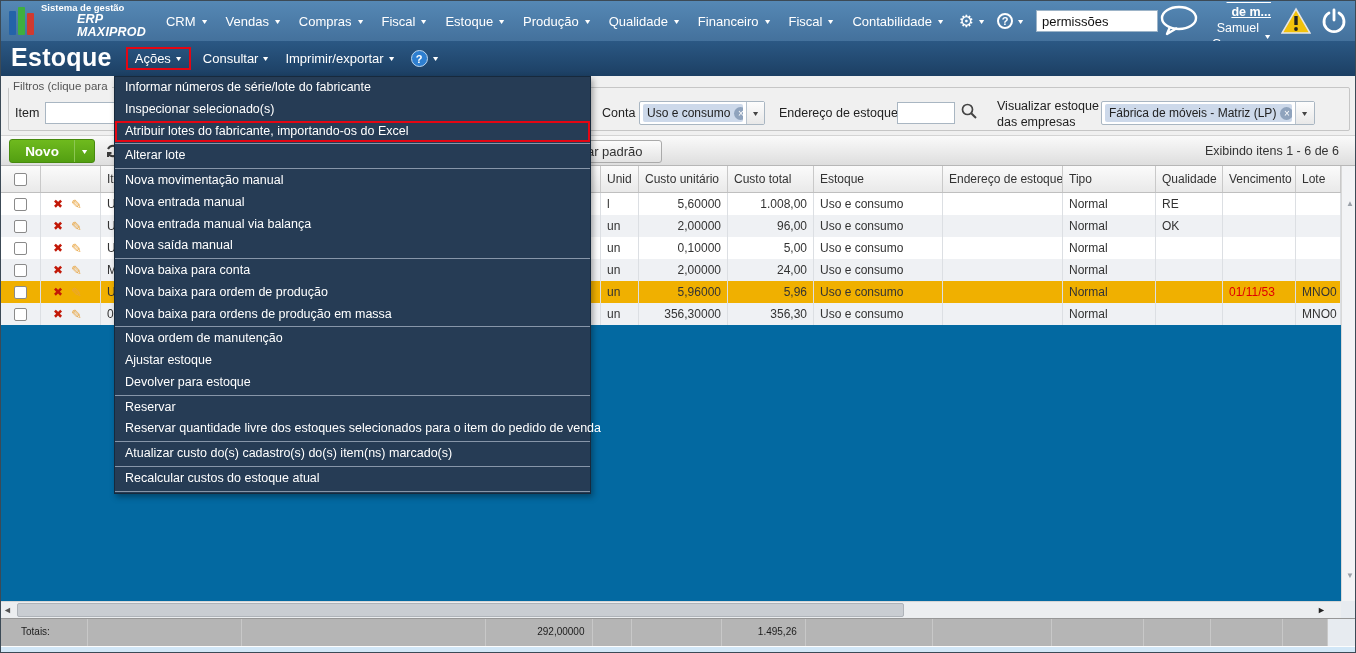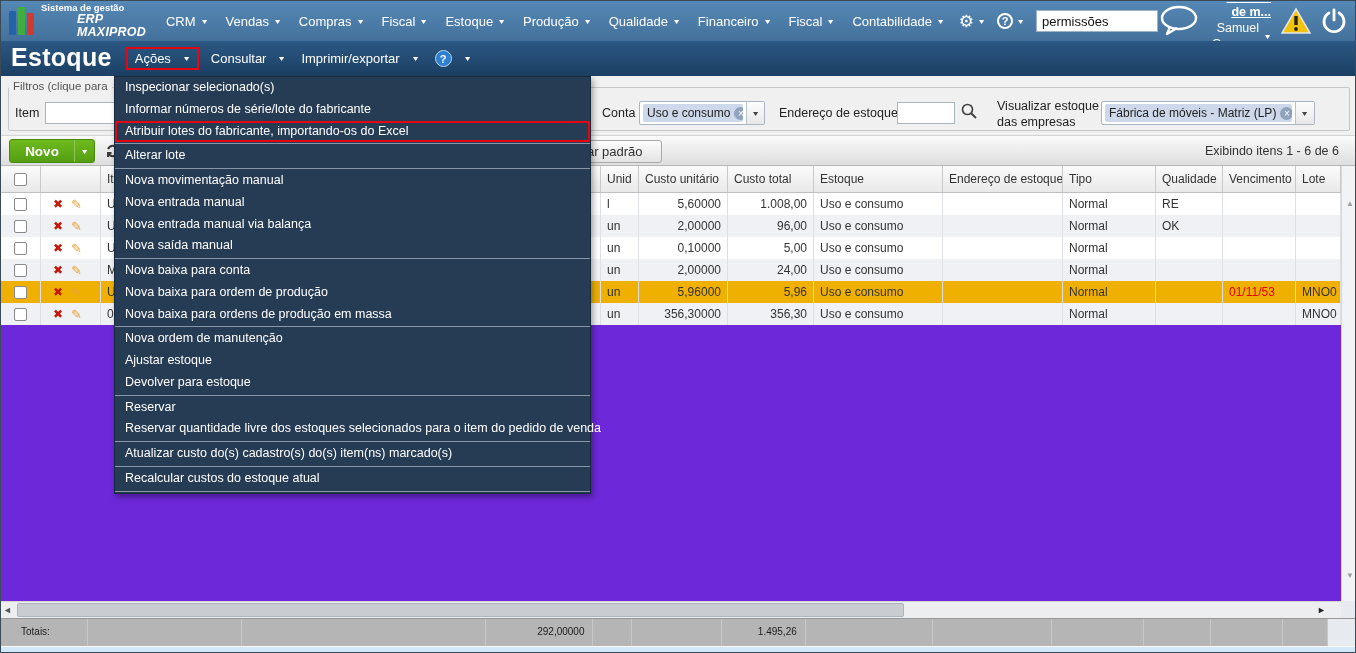--- a/index.html
+++ b/index.html
@@ -1,19 +1,19 @@
 <!DOCTYPE html>
 <html><head>
 <meta charset="utf-8">
 <style>
   * { margin:0; padding:0; box-sizing:border-box; }
   html,body { background:#9db8cc; }
   body { font-family:"Liberation Sans", sans-serif; }
   #app {
-    position:relative; width:1356px; height:653px; background:#6d28d9;
+    position:relative; width:1356px; height:653px; background:#0369a1;
     border:1px solid #3c4a56; overflow:hidden;
   }
 
   
   .topbar {
     position:absolute; left:0; top:0; width:1356px; height:40px;
     background:linear-gradient(#5588b5,#44719c); color:#fff;
     display:flex; align-items:center;
   }
   .logo { display:flex; align-items:center; gap:7px; padding:0 10px 0 8px; }
@@ -45,21 +45,21 @@
   .user { font-size:12.5px; display:flex; align-items:center; gap:5px; justify-content:flex-end; cursor:pointer; }
   .warn-icon svg, .power-icon svg { display:block; }
 
   
   .pagebar {
     position:absolute; left:0; top:40px; width:1356px; height:35px;
     background:linear-gradient(#2b5884,#1c3f63); color:#fff;
     display:flex; align-items:center;
   }
   .page-title { font-size:25px; font-weight:bold; padding:0 14px 2px 10px; letter-spacing:.3px; }
-  .pagebar-menu { display:flex; align-items:center; gap:12px; font-size:13px; padding:4px 8px; cursor:pointer; white-space:nowrap; }
+  .pagebar-menu { display:flex; align-items:center; gap:4px; font-size:13px; padding:4px 8px; cursor:pointer; white-space:nowrap; }
   .acoes-box { border:2px solid #e40613; padding:2px 7px; margin-right:4px; }
   .help-blue {
     width:17px; height:17px; border-radius:50%; background:#2e7fd0; border:1px solid #bcd6ee;
     color:#fff; font-size:11px; font-weight:bold; display:flex; align-items:center; justify-content:center;
   }
 
   
   .filterband { position:absolute; left:0; top:75px; width:1356px; height:60px; background:#f0f0f0; border-bottom:1px solid #d4d4d4; }
   .fieldset { position:absolute; left:7px; top:11px; width:1342px; height:44px; border:1px solid #c6c6c6; border-radius:2px; }
   .legend { position:absolute; left:8px; top:4px; background:#f0f0f0; padding:0 4px; font-size:11.5px; color:#555; }
@@ -516,22 +516,22 @@
       <div class="tcell" style="width: 93px;"></div>
       <div class="tcell" style="width: 67px;"></div>
       <div class="tcell" style="width: 73px;"></div>
       <div class="tcell" style="width: 45px;"></div>
       <div class="tcell corner" style="width: 16px;"></div>
     </div>
 
   <div class="bottomstrip"></div>
 
   <div class="dropdown" id="dropdown">
+      <div class="menu-item">Informar números de série/lote do fabricante</div>
       <div class="menu-item">Inspecionar selecionado(s)</div>
-      <div class="menu-item">Informar números de série/lote do fabricante</div>
       <div class="menu-item red">Atribuir lotes do fabricante, importando-os do Excel</div>
       <div class="menu-sep"></div>
       <div class="menu-item">Alterar lote</div>
       <div class="menu-sep"></div>
       <div class="menu-item">Nova movimentação manual</div>
       <div class="menu-item">Nova entrada manual</div>
       <div class="menu-item">Nova entrada manual via balança</div>
       <div class="menu-item">Nova saída manual</div>
       <div class="menu-sep"></div>
       <div class="menu-item">Nova baixa para conta</div>

